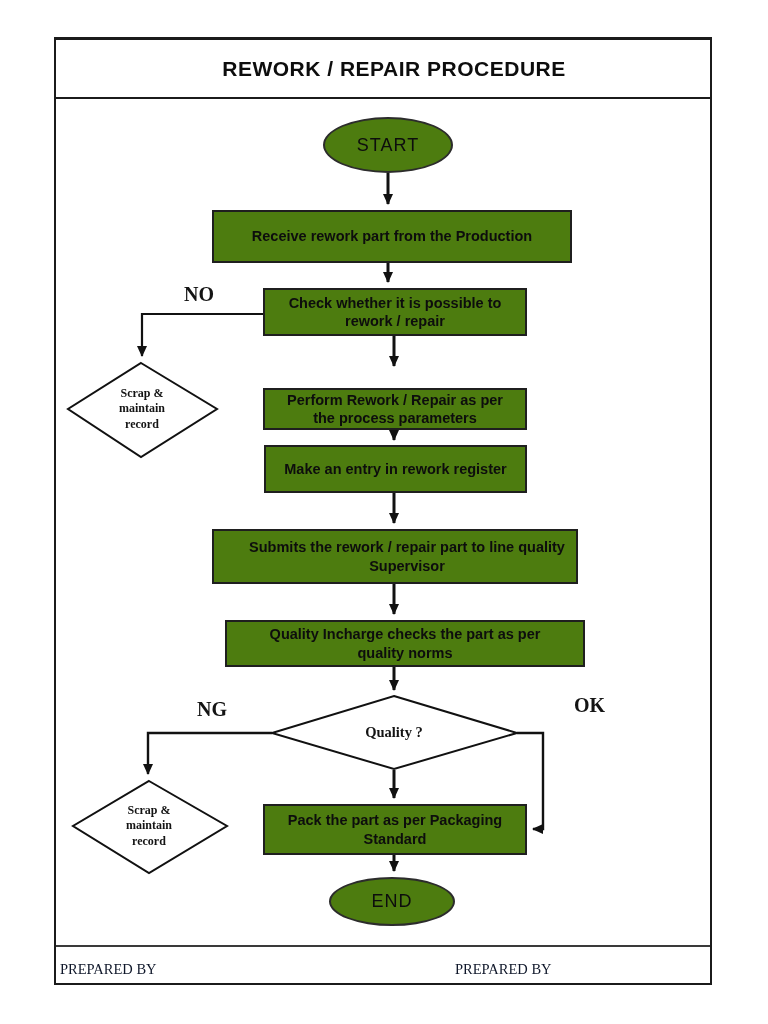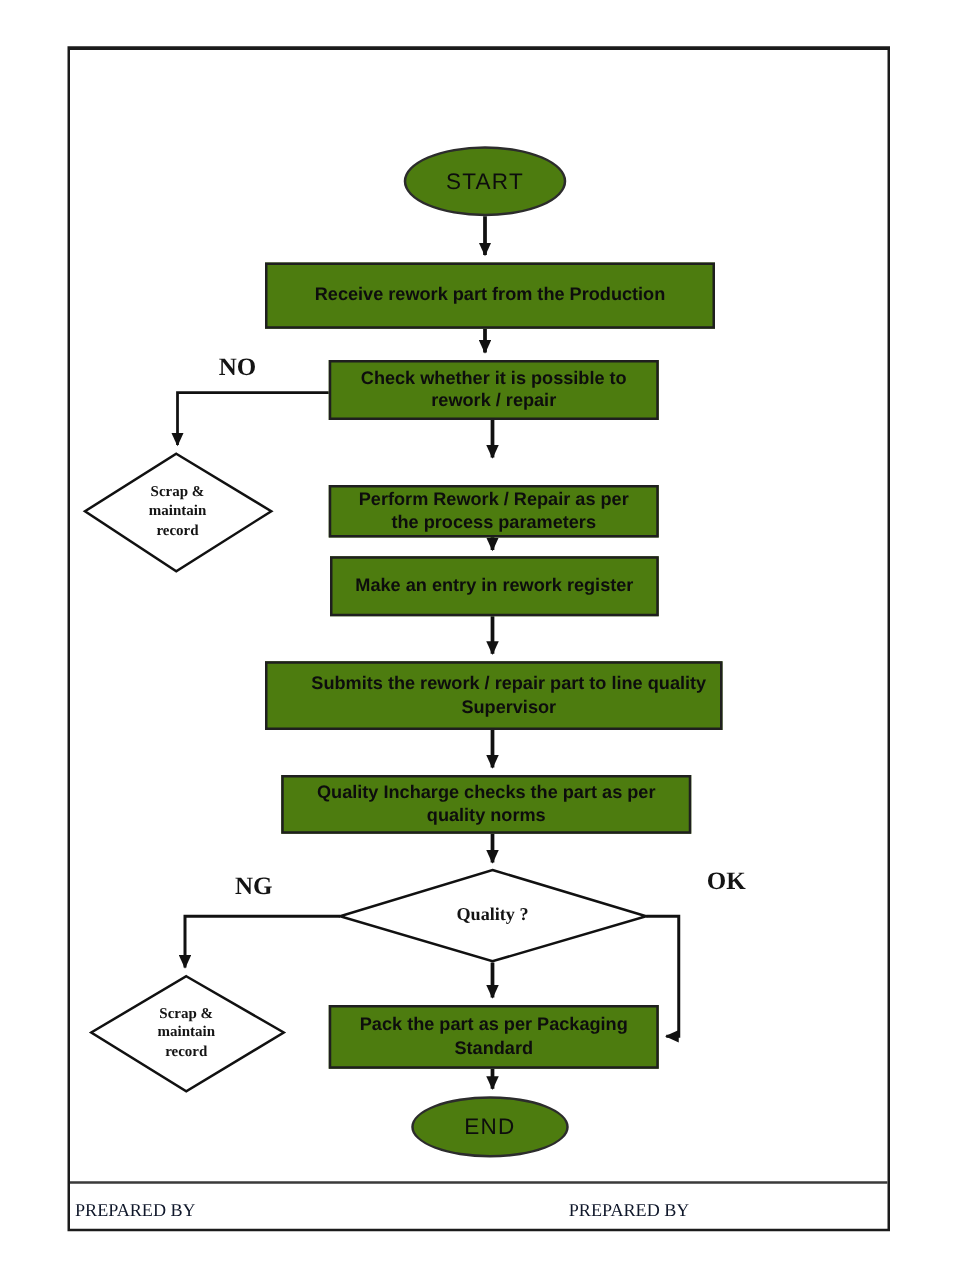--- a/index.html
+++ b/index.html
@@ -45,31 +45,34 @@
     border:2px solid #2c2c2c;border-radius:50%;
     font-size:18px;letter-spacing:1px;color:#0d0d0d;
   }
   .diamond-label{
     position:absolute;display:flex;align-items:center;justify-content:center;
     text-align:center;font-family:"Liberation Serif",serif;font-weight:bold;
     font-size:12px;line-height:1.3;white-space:pre-line;color:#141414;
   }
   .branch-label{
     position:absolute;font-family:"Liberation Serif",serif;font-weight:bold;
-    font-size:20px;color:#141414;text-align:center;width:48px;
+    font-size:20px;color:#141414;text-align:right;width:48px;
   }
   .result-label{
     position:absolute;left:334px;top:724px;width:120px;text-align:center;
     font-family:"Liberation Serif",serif;font-weight:bold;font-size:14.5px;color:#141414;
   }
 </style>
 </head>
 <body>
 
 <div class="frame">
+  <div class="title-band">
+    <h1>REWORK / REPAIR PROCEDURE</h1>
+  </div>
   <div class="footer-band">
     <span class="prepared">PREPARED BY</span>
     <span class="approved">PREPARED BY</span>
   </div>
 </div>
 
 <svg class="connectors" viewBox="0 0 768 1024">
   <defs>
     <marker id="arw" markerUnits="userSpaceOnUse" markerWidth="12" markerHeight="10" refX="10" refY="5" orient="auto">
       <path d="M0,0 L11,5 L0,10 Z" fill="#111"></path>
@@ -99,21 +102,21 @@
 <div class="node oval" style="left:329px;top:877px;width:126px;height:49px;">END</div>
 
 <div class="node box" style="left:212px;top:210px;width:360px;height:53px;">Receive rework part from the Production</div>
 <div class="node box" style="left:263px;top:288px;width:264px;height:48px;">Check whether it is possible to
 rework / repair</div>
 <div class="node box" style="left:263px;top:388px;width:264px;height:42px;">Perform Rework / Repair as per
 the process parameters</div>
 <div class="node box" style="left:264px;top:445px;width:263px;height:48px;">Make an entry in rework register</div>
 <div class="node box" style="left:212px;top:529px;width:366px;height:55px;padding-left:28px;">Submits the rework / repair part to line quality
 Supervisor</div>
-<div class="node box" style="left:225px;top:620px;width:328px;height:47px;">Quality Incharge checks the part as per
+<div class="node box" style="left:225px;top:620px;width:360px;height:47px;">Quality Incharge checks the part as per
 quality norms</div>
 <div class="node box" style="left:263px;top:804px;width:264px;height:51px;">Pack the part as per Packaging
 Standard</div>
 
 <div class="diamond-label" style="left:92px;top:378px;width:100px;height:62px;">Scrap &amp;
 maintain
 record</div>
 <div class="result-label">Quality ?</div>
 <div class="diamond-label" style="left:99px;top:795px;width:100px;height:62px;">Scrap &amp;
 maintain

